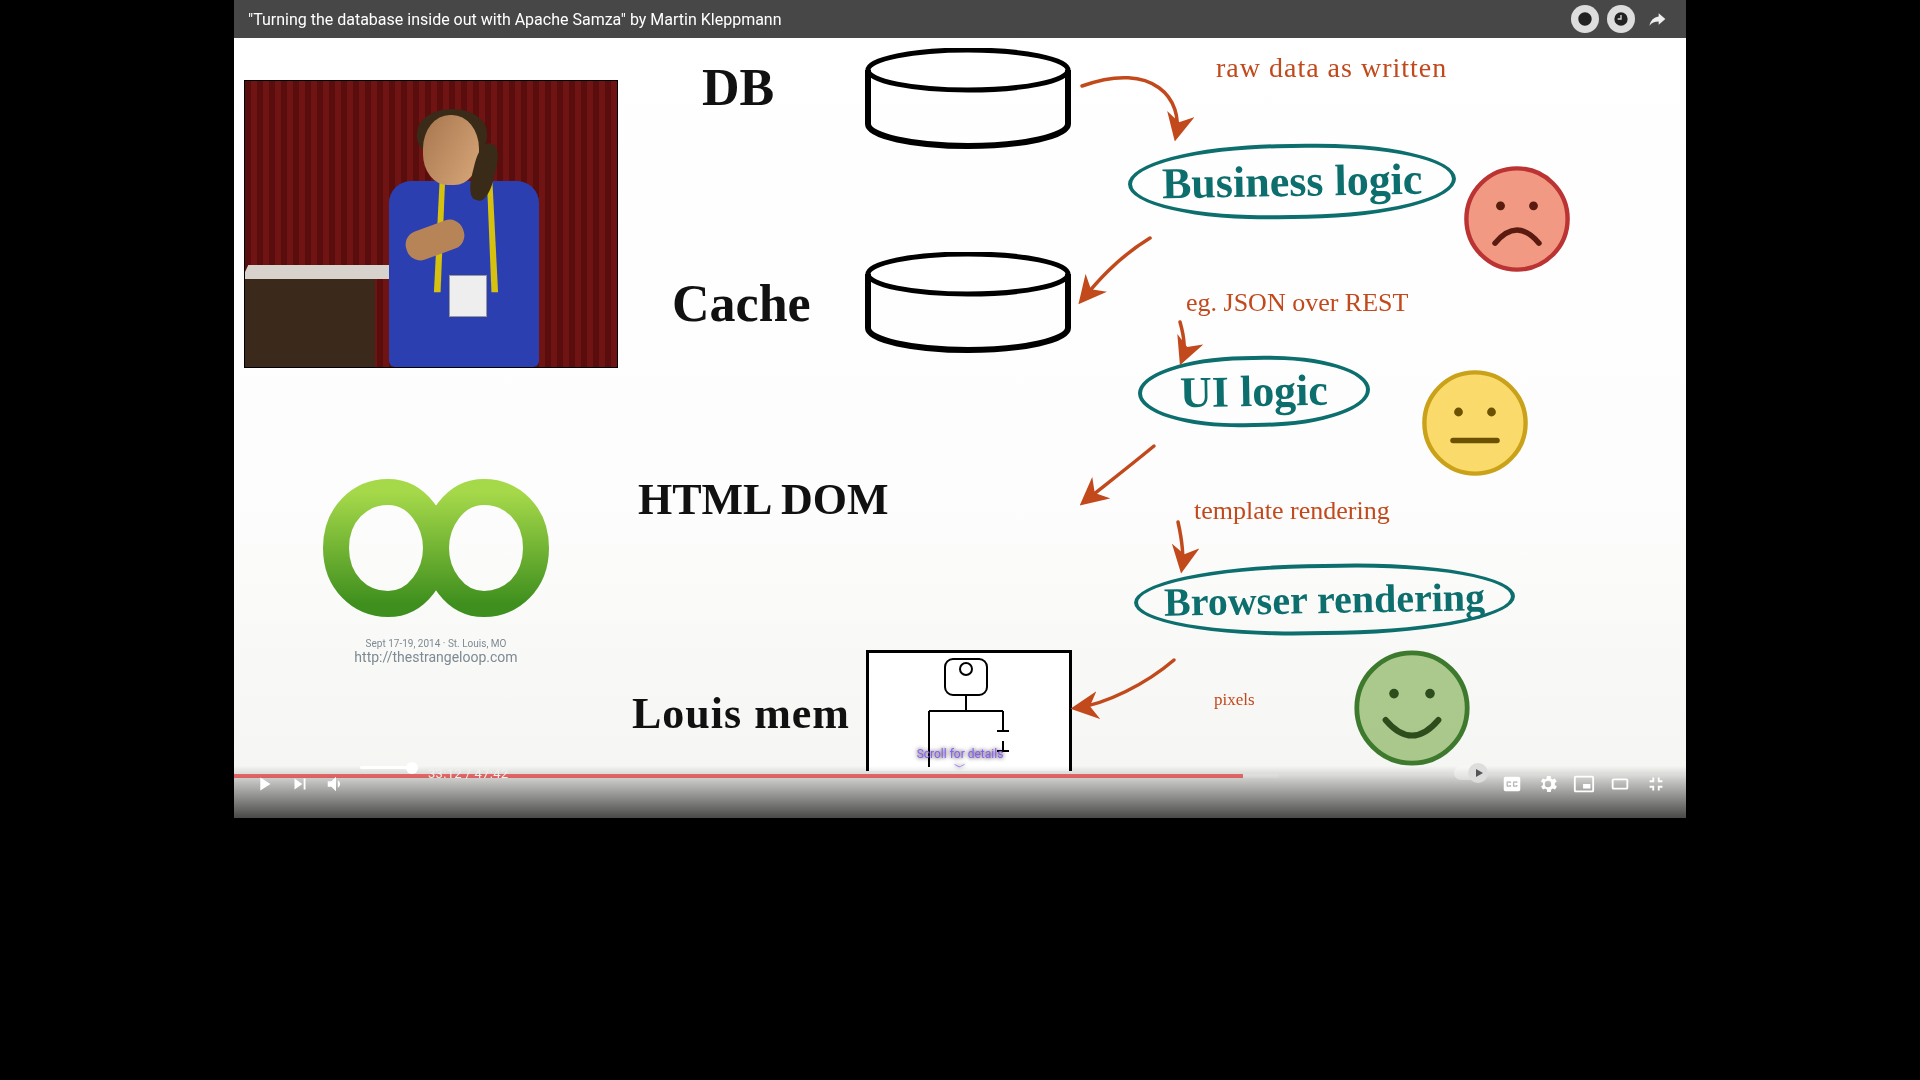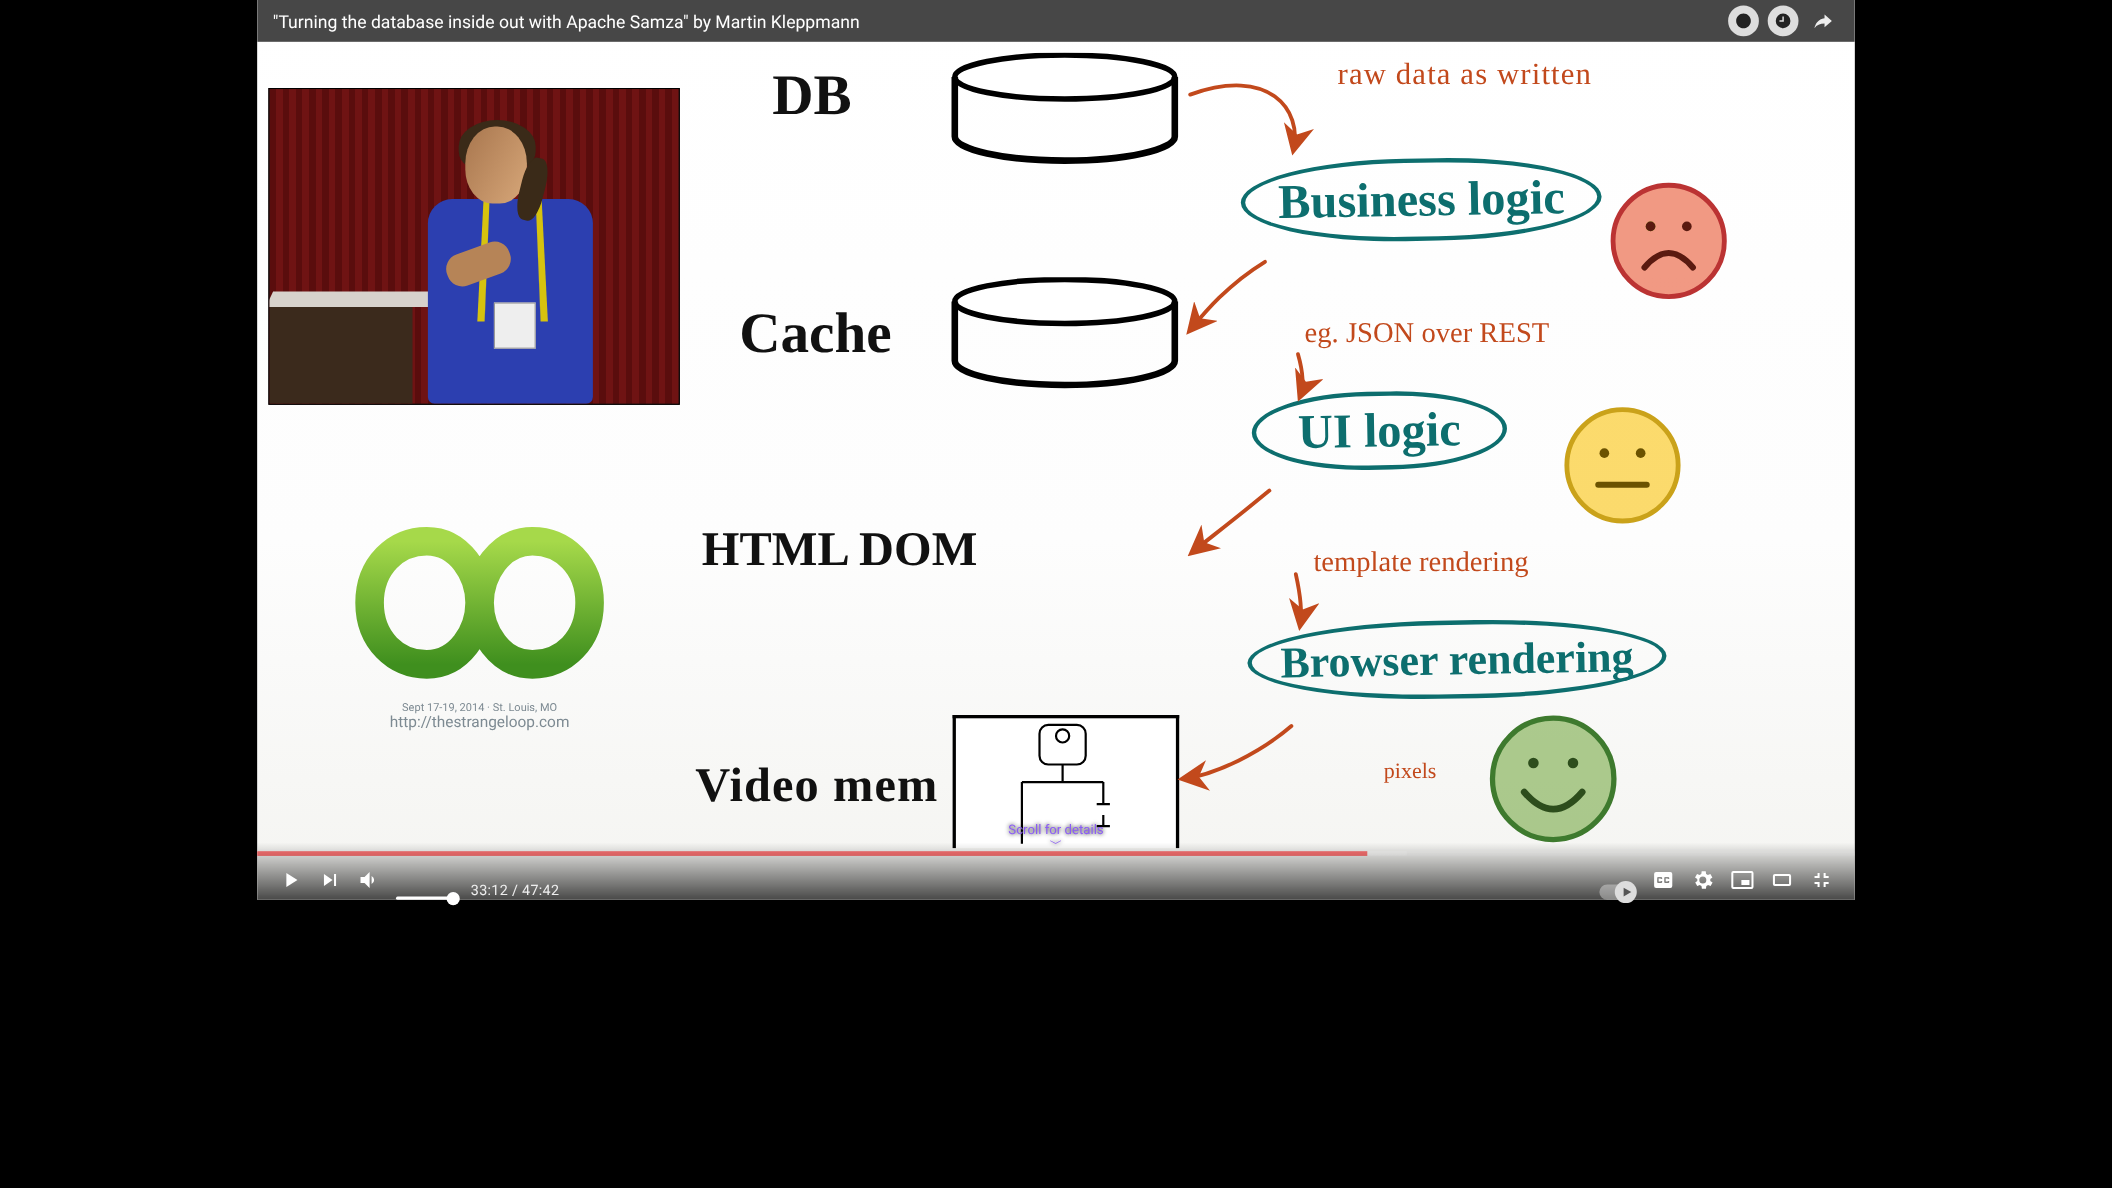--- a/index.html
+++ b/index.html
@@ -12,21 +12,21 @@
 .tb-icon svg{width:20px;height:20px;fill:#eee}
 .tb-round{width:28px;height:28px;border-radius:50%;background:#ddd;display:flex;align-items:center;justify-content:center}
 .tb-round svg{fill:#222;width:16px;height:16px}
 
 
 .progress-wrap{position:absolute;left:0;right:0;bottom:40px;height:4px;background:rgba(255,255,255,.25);z-index:30;cursor:pointer}
 .progress-played{height:100%;background:#ff0000;width:69.5%}
 .progress-buffered{position:absolute;left:0;top:0;height:100%;background:rgba(255,255,255,.45);width:72%}
 .vol-slider{width:52px;height:3px;background:#fff;border-radius:2px;margin-left:6px;margin-right:10px;position:relative;cursor:pointer}
 .vol-slider::after{content:"";position:absolute;right:-6px;top:-4px;width:12px;height:12px;border-radius:50%;background:#fff}
-.controls{position:absolute;left:0;right:0;bottom:0;height:52px;background:linear-gradient(transparent,rgba(0,0,0,.7));display:flex;align-items:flex-end;padding:0 12px;color:#eee;font-size:13px;z-index:30}
+.controls{position:absolute;left:0;right:0;bottom:0;height:52px;background:linear-gradient(transparent,rgba(0,0,0,.7));display:flex;align-items:flex-start;padding:0 12px;color:#eee;font-size:13px;z-index:30}
 .ctrl{width:36px;height:36px;display:flex;align-items:center;justify-content:center;cursor:pointer}
 .ctrl svg{width:22px;height:22px;fill:#fff}
 .time{margin-left:6px;letter-spacing:.3px}
 .controls .spacer{flex:1}
 .scroll-hint{position:absolute;left:0;right:0;bottom:42px;text-align:center;font-size:12px;color:#8b5cf6;z-index:29;text-shadow:0 0 4px #000;pointer-events:none}
 .scroll-hint .chev{display:block;margin-top:-2px}
 .autoplay{width:32px;height:14px;border-radius:9px;background:rgba(255,255,255,.35);position:relative;margin:0 8px;cursor:pointer}
 .autoplay::after{content:"";position:absolute;right:-2px;top:-3px;width:20px;height:20px;border-radius:50%;background:#ddd}
 .autoplay::before{content:"";position:absolute;right:3px;top:3px;width:0;height:0;border-left:7px solid #555;border-top:4px solid transparent;border-bottom:4px solid transparent;z-index:2}
 
@@ -123,21 +123,21 @@
         <path d="M60 80c0-34 24-56 52-56 30 0 48 30 48 56s-18 56-48 56c-28 0-52-22-52-56z
                  M160 80c0-26 18-56 48-56 28 0 52 22 52 56s-24 56-52 56c-30 0-48-30-48-56z" fill="none" stroke="url(#g1)" stroke-width="26"></path>
       </svg>
       <div class="sub">Sept 17-19, 2014   ·   St. Louis, MO</div>
       <div class="url">http://thestrangeloop.com</div>
     </div>
 
     <div class="lbl ink" style="left:468px;top:58px;font-size:52px">DB</div>
     <div class="lbl ink" style="left:438px;top:274px;font-size:52px">Cache</div>
     <div class="lbl ink" style="left:404px;top:474px;font-size:44px">HTML DOM</div>
-    <div class="lbl ink" style="left:398px;top:688px;font-size:44px;letter-spacing:1px">Video mem</div>
+    <div class="lbl ink" style="left:398px;top:688px;font-size:44px;letter-spacing:1px">Louis mem</div>
 
     <svg class="cyl" style="left:624px;top:48px;width:220px;height:110px">
         <ellipse cx="110" cy="22" rx="100" ry="20" fill="#fff" stroke="#000" stroke-width="5"></ellipse>
         <path d="M10 22v54c0 12 45 22 100 22s100-10 100-22V22" fill="none" stroke="#000" stroke-width="6"></path>
       </svg>
     <svg class="cyl" style="left:624px;top:252px;width:220px;height:110px">
         <ellipse cx="110" cy="22" rx="100" ry="20" fill="#fff" stroke="#000" stroke-width="5"></ellipse>
         <path d="M10 22v54c0 12 45 22 100 22s100-10 100-22V22" fill="none" stroke="#000" stroke-width="6"></path>
       </svg>
 
@@ -152,21 +152,21 @@
       </svg>
     </div>
 
     <div class="bubble ink teal" style="left:894px;top:144px;font-size:44px">Business logic</div>
     <div class="bubble ink teal" style="left:904px;top:356px;font-size:44px;padding:6px 38px">UI logic</div>
     <div class="bubble ink teal" style="left:900px;top:564px;font-size:40px;padding:8px 26px">Browser rendering</div>
 
     <div class="lbl ink orange" style="left:982px;top:52px;font-size:28px;letter-spacing:1px">raw data as written</div>
     <div class="lbl ink orange" style="left:952px;top:288px;font-size:26px">eg.  JSON  over  REST</div>
     <div class="lbl ink orange" style="left:960px;top:496px;font-size:26px">template rendering</div>
-    <div class="lbl ink orange" style="left:1024px;top:690px;font-size:20px">pixels</div>
+    <div class="lbl ink orange" style="left:980px;top:690px;font-size:17px">pixels</div>
 
     <div class="face" style="left:1228px;top:164px">
       <svg viewBox="0 0 100 100">
           <circle cx="50" cy="50" r="46" fill="rgba(230,70,30,.55)" stroke="#b33" stroke-width="4"></circle>
           <circle cx="35" cy="38" r="4" fill="#7a1"></circle>
           <circle cx="65" cy="38" r="4" fill="#7a1" opacity="0"></circle>
           <circle cx="35" cy="38" r="4" fill="#5a1a10"></circle>
           <circle cx="65" cy="38" r="4" fill="#5a1a10"></circle>
           <path d="M30 72q20-24 40 0" stroke="#5a1a10" stroke-width="5" fill="none" stroke-linecap="round"></path>
         </svg>

